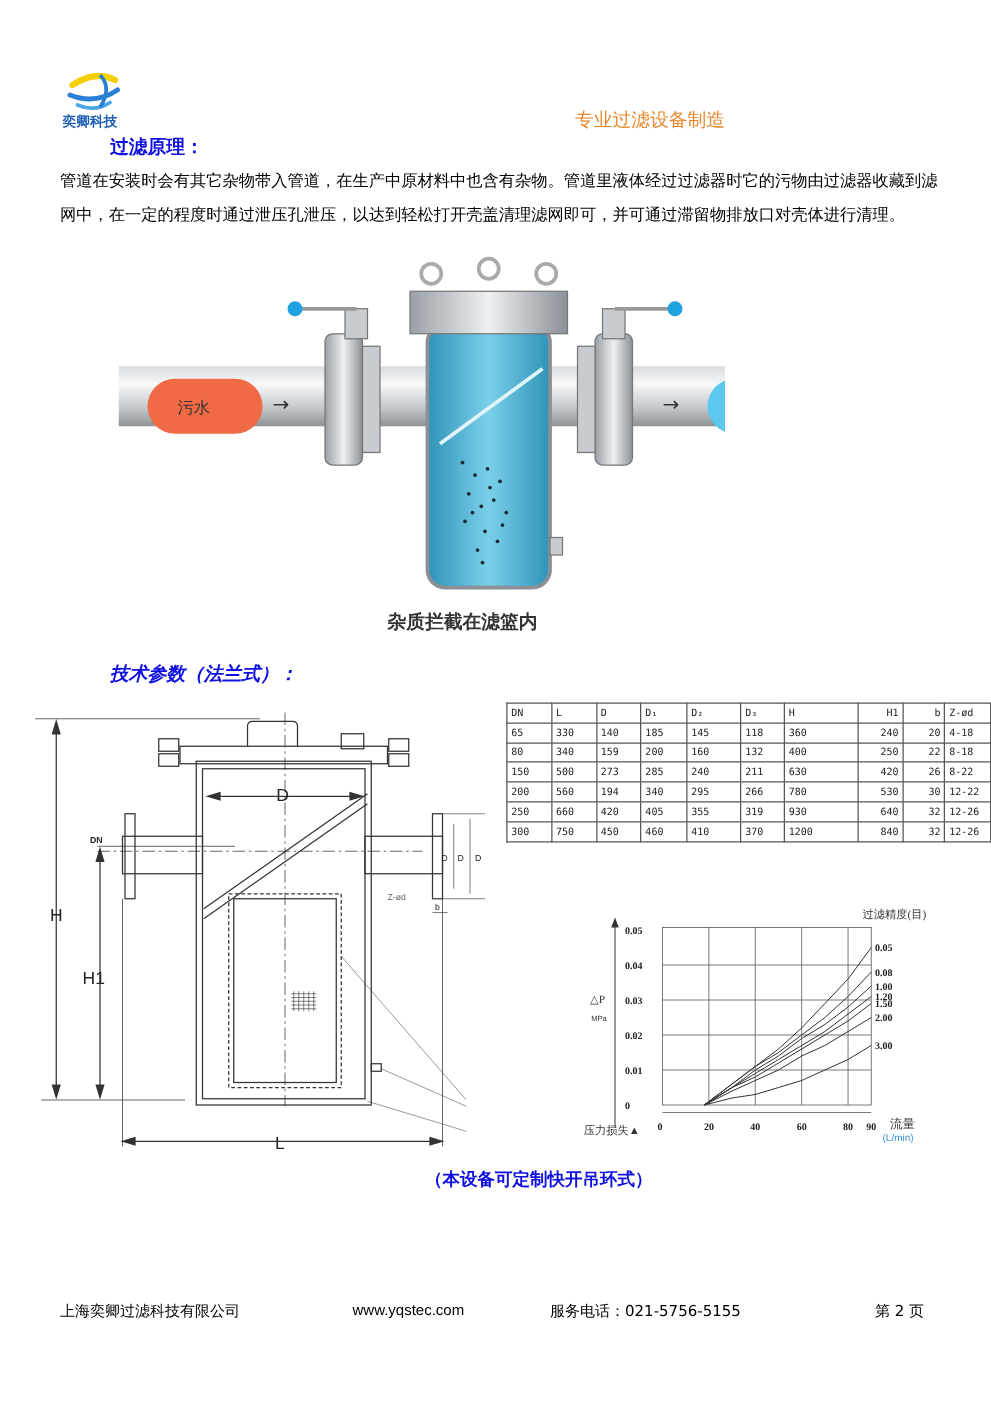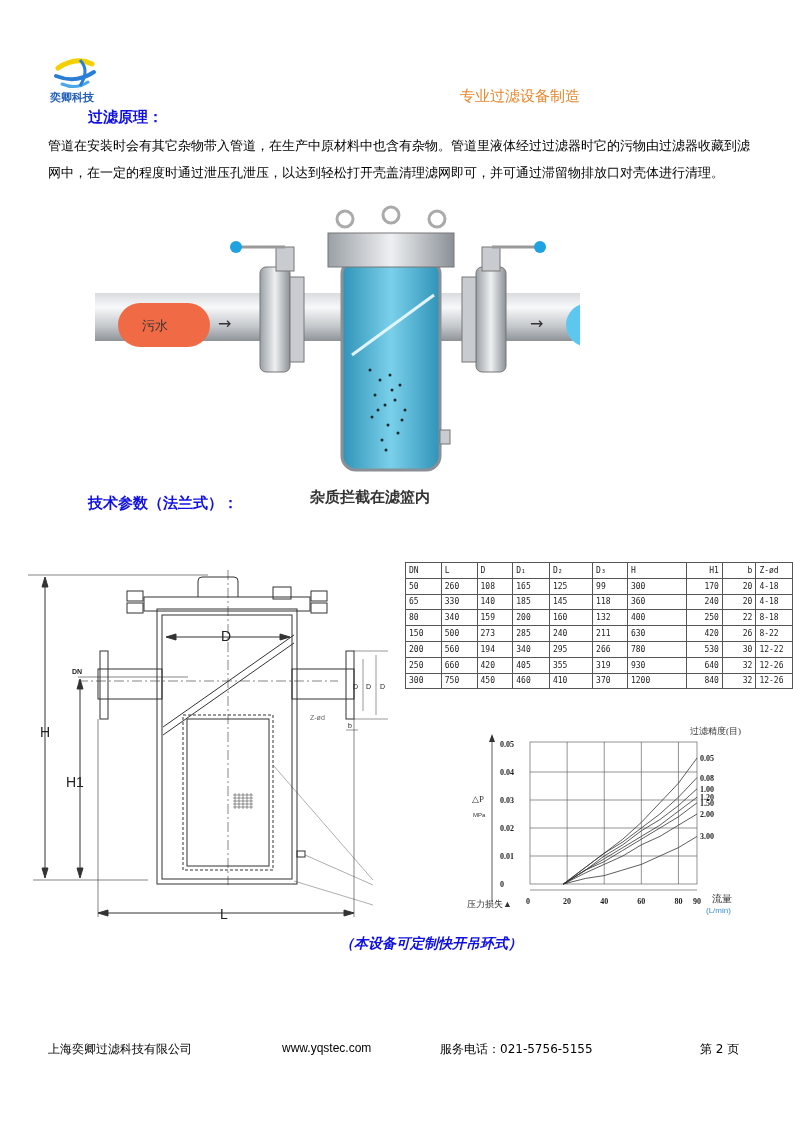--- a/index.html
+++ b/index.html
@@ -5,36 +5,36 @@
   html, body { margin: 0; padding: 0; background: #ffffff; }
   body { width: 793px; height: 1122px; position: relative; overflow: hidden; font-family: "DejaVu Sans", sans-serif; color: #000; }
   .abs { position: absolute; }
   .logo { left: 46px; top: 54px; width: 60px; height: 52px; }
   .logo-text { left: 50px; top: 90px; font-size: 11px; font-weight: bold; color: #1f5fb8; letter-spacing: 0px; }
   .slogan { left: 460px; top: 87px; font-size: 15px; color: #e8882e; }
   .h-blue { color: #1010e0; font-weight: bold; font-size: 15px; margin-left: 40px; }
   .sec1 { left: 48px; top: 108px; }
   .para { left: 48px; top: 132px; width: 710px; font-size: 13px; line-height: 27px; }
   .photo { left: 90px; top: 205px; width: 490px; height: 305px; }
-  .sec2 { left: 48px; top: 494px; }
+  .sec2 { left: 48px; top: 530px; font-style: italic; }
   .drawing { left: 28px; top: 565px; width: 360px; height: 360px; }
   table.params { position: absolute; left: 405px; top: 562px; border-collapse: collapse; font-family: "DejaVu Sans Mono", monospace; font-size: 8px; color: #222; }
   table.params td { border: 1px solid #555; height: 14.8px; padding: 0 3px; text-align: left; white-space: nowrap; }
   table.params td.c0 { width: 30px; }
   table.params td.c1 { width: 30px; }
   table.params td.c2 { width: 30px; }
   table.params td.c3 { width: 31px; }
   table.params td.c4 { width: 38px; }
   table.params td.c5 { width: 29px; }
   table.params td.c6 { width: 55px; }
   table.params td.c7 { width: 30px; text-align: right; }
   table.params td.c8 { width: 28px; text-align: right; }
   table.params td.c9 { width: 30px; }
   .chart { left: 460px; top: 722px; width: 320px; height: 200px; }
-  .caption { left: 300px; top: 935px; font-size: 14px; font-style: italic; }
+  .caption { left: 300px; top: 935px; font-size: 14px; }
   .footer { top: 1041px; font-size: 12px; }
   .f-company { left: 48px; }
   .f-web { left: 282px; font-family: Liberation Sans, sans-serif; font-size: 12px; }
   .f-phone { left: 440px; }
   .f-page { left: 700px; }
 </style>
 </head>
 <body>
 
 <div class="abs logo">
@@ -220,32 +220,20 @@
       <td class="c0">DN</td>
       <td class="c1">L</td>
       <td class="c2">D</td>
       <td class="c3">D₁</td>
       <td class="c4">D₂</td>
       <td class="c5">D₃</td>
       <td class="c6">H</td>
       <td class="c7">H1</td>
       <td class="c8">b</td>
       <td class="c9">Z-ød</td>
-    </tr>
-    <tr>
-      <td class="c0">50</td>
-        <td class="c1">260</td>
-        <td class="c2">108</td>
-        <td class="c3">165</td>
-        <td class="c4">125</td>
-        <td class="c5">99</td>
-        <td class="c6">300</td>
-        <td class="c7">170</td>
-        <td class="c8">20</td>
-        <td class="c9">4-18</td>
     </tr>
     <tr>
       <td class="c0">65</td>
         <td class="c1">330</td>
         <td class="c2">140</td>
         <td class="c3">185</td>
         <td class="c4">145</td>
         <td class="c5">118</td>
         <td class="c6">360</td>
         <td class="c7">240</td>

